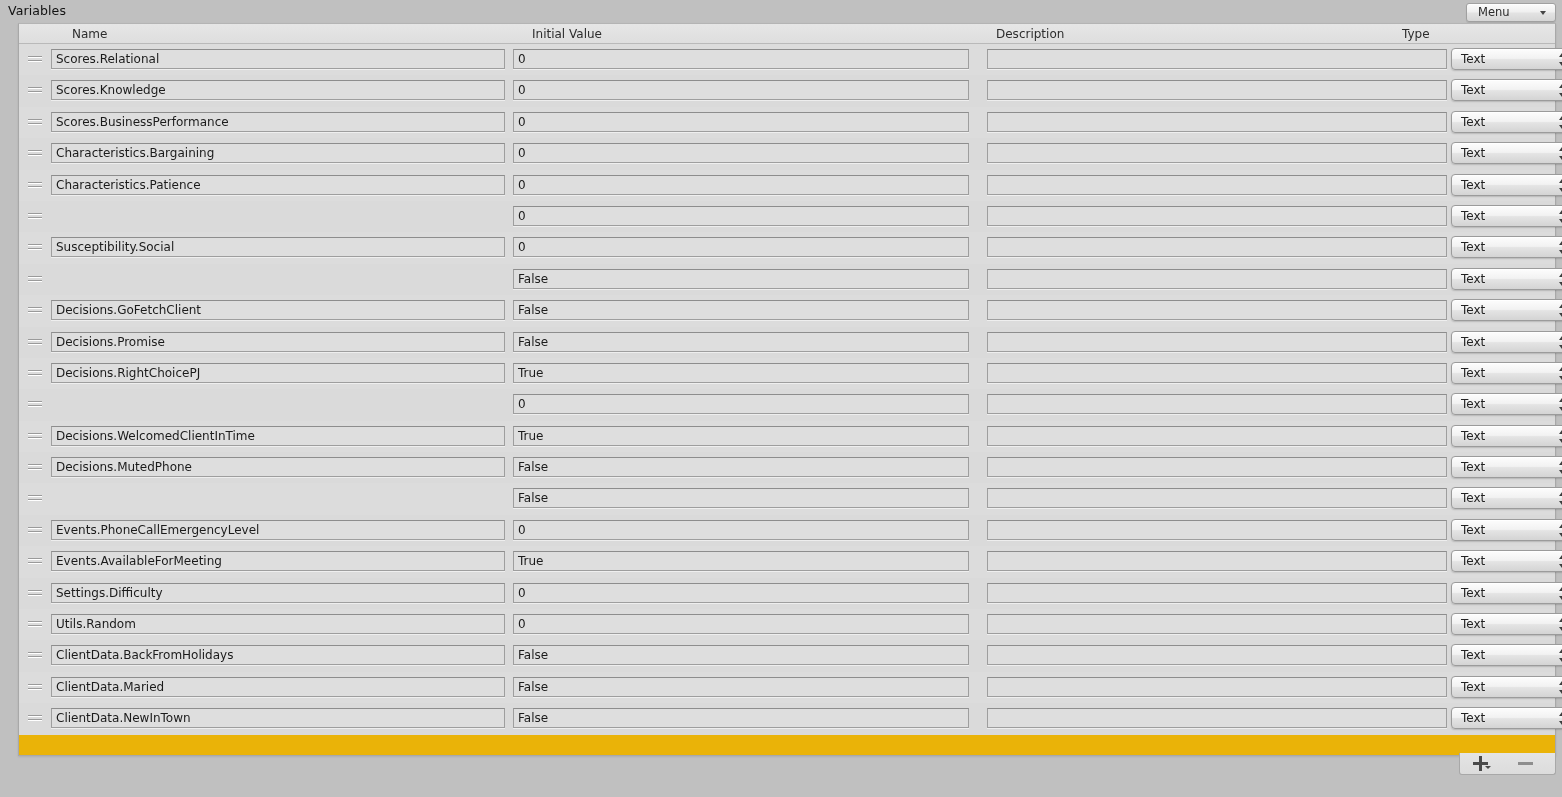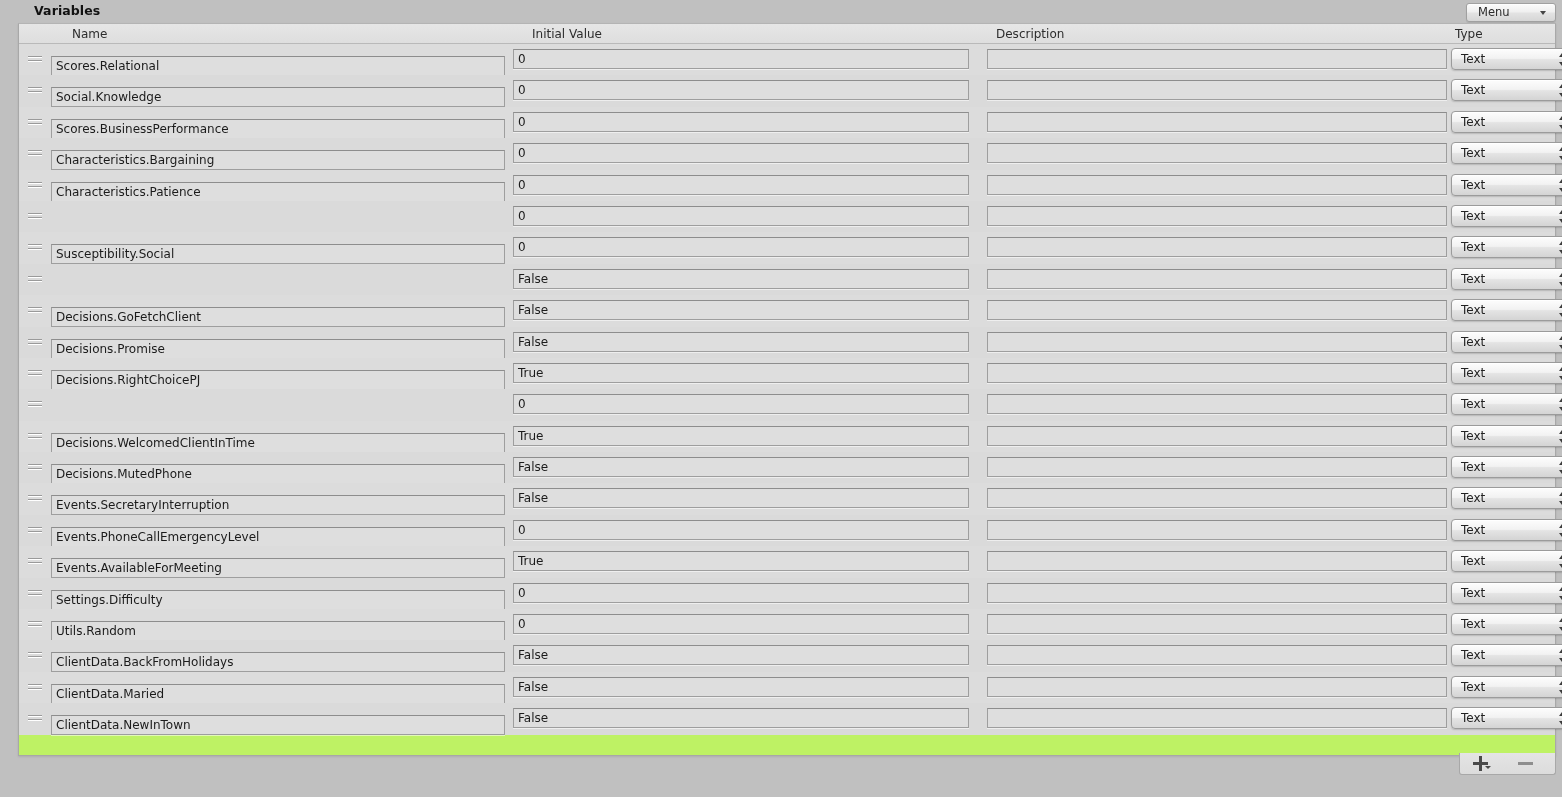--- a/index.html
+++ b/index.html
@@ -18,25 +18,24 @@
   
   .titlebar {
     position: absolute;
     left: 0; top: 0;
     width: 1562px; height: 21px;
     background: #c0c0c0;
   }
   .panel-title {
     position: absolute;
     left: 8px; top: 3px;
-    font-weight: bold;
+    font-weight: normal;
     font-size: 12.5px;
     color: #111;
     letter-spacing: 0.1px;
-    margin-left: 26px;
   }
   .menu-button {
     position: absolute;
     right: 6px; top: 3px;
     width: 88px; height: 17px;
     border: 1px solid #a0a0a0;
     border-radius: 3px;
     background: linear-gradient(to bottom, #fbfbfb 0%, #efefef 48%, #e3e3e3 52%, #d6d6d6 100%);
     box-shadow: 0 1px 0 rgba(255,255,255,0.65) inset, 0 1px 1px rgba(0,0,0,0.10);
     cursor: default;
@@ -56,21 +55,21 @@
     border-right: 3.5px solid transparent;
     border-top: 4px solid #454545;
   }
 
   
   .list-panel {
     position: absolute;
     left: 18px; top: 23px;
     width: 1538px;
     height: 733px;
-    background: #bef264;
+    background: #eab308;
     border: 1px solid #a8a8a8;
     border-top: 1px solid #b4b4b4;
     box-sizing: border-box;
     box-shadow: 0 1px 2px rgba(0,0,0,0.10);
   }
 
   
   .list-header {
     position: absolute;
     left: 0; top: 0;
@@ -125,21 +124,21 @@
     box-sizing: border-box;
     box-shadow: 0 1px 0 rgba(255,255,255,0.55);
     font-size: 12px;
     color: #1b1b1b;
     line-height: 18px;
     padding-left: 4px;
     overflow: hidden;
     white-space: nowrap;
     cursor: text;
   }
-  .f-name  { left: 32px;  width: 454px; margin-top: 7px; }
+  .f-name  { left: 32px;  width: 454px; }
   .f-value { left: 494px; width: 456px; }
   .f-desc  { left: 968px; width: 460px; }
 
   
   .type-select {
     position: absolute;
     left: 1432px; top: 4px;
     width: 126px; height: 22px;
     border: 1px solid #9b9b9b;
     border-radius: 4px;
@@ -222,21 +221,21 @@
     <span class="mb-arrow"></span>
   </div>
 </div>
 
 <div class="list-panel">
 
   <div class="list-header">
       <div class="hdr-cell" style="left: 53px;">Name</div>
       <div class="hdr-cell" style="left: 513px;">Initial Value</div>
       <div class="hdr-cell" style="left: 977px;">Description</div>
-      <div class="hdr-cell" style="left: 1436px; text-align: center;">Type</div>
+      <div class="hdr-cell" style="left: 1383px; text-align: center;">Type</div>
     </div>
 
   <div class="rows">
       <div class="row">
         <div class="drag-handle">
           <i></i>
           <i></i>
         </div>
         <div class="field f-name">Scores.Relational</div>
         <div class="field f-value">0</div>
@@ -247,21 +246,21 @@
             <span class="up"></span>
             <span class="dn"></span>
           </span>
         </div>
       </div>
       <div class="row">
         <div class="drag-handle">
           <i></i>
           <i></i>
         </div>
-        <div class="field f-name">Social.Knowledge</div>
+        <div class="field f-name">Scores.Knowledge</div>
         <div class="field f-value">0</div>
         <div class="field f-desc"></div>
         <div class="type-select">
           <span class="ts-label">Text</span>
           <span class="ts-arrows">
             <span class="up"></span>
             <span class="dn"></span>
           </span>
         </div>
       </div>
@@ -452,21 +451,20 @@
             <span class="up"></span>
             <span class="dn"></span>
           </span>
         </div>
       </div>
       <div class="row">
         <div class="drag-handle">
           <i></i>
           <i></i>
         </div>
-        <div class="field f-name">Events.SecretaryInterruption</div>
         <div class="field f-value">False</div>
         <div class="field f-desc"></div>
         <div class="type-select">
           <span class="ts-label">Text</span>
           <span class="ts-arrows">
             <span class="up"></span>
             <span class="dn"></span>
           </span>
         </div>
       </div>

